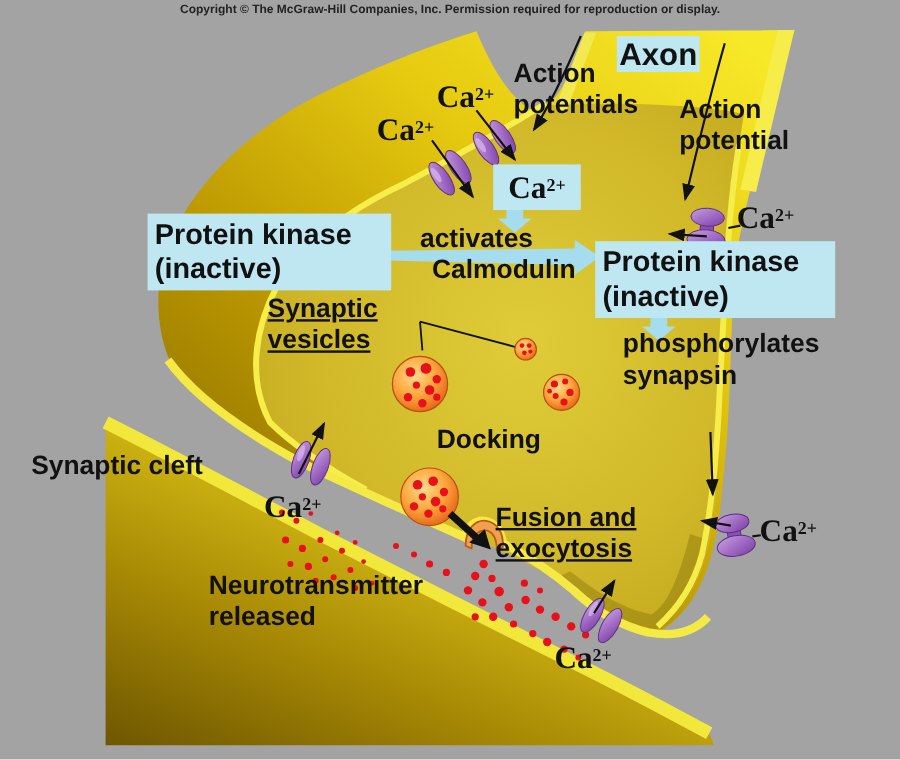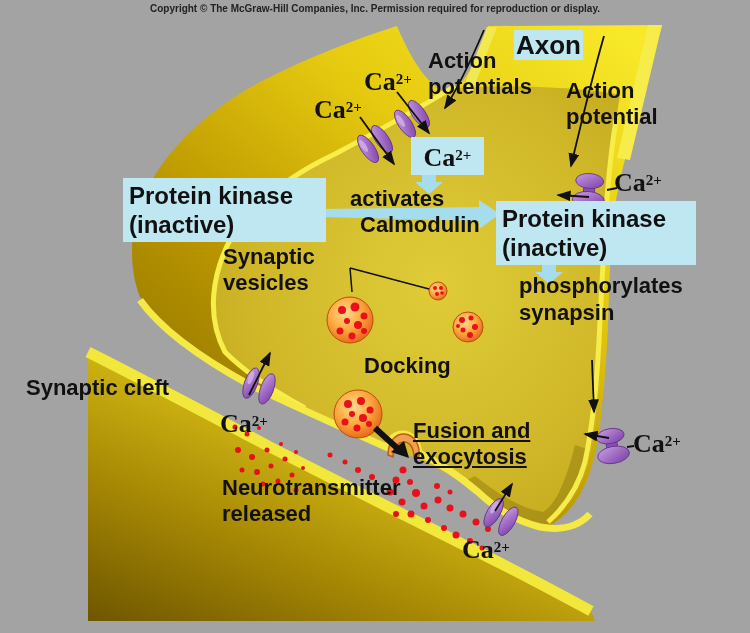--- a/index.html
+++ b/index.html
@@ -316,38 +316,38 @@
   </div>
 
   <div class="ca" style="position:absolute;left:614px;top:167px;">
     <span>Ca</span><sup>2+</sup></div>
 
   <div class="lbl" style="left:519px;top:272px;line-height:27px;">
     <div>phosphorylates</div>
     <div>synapsin</div>
   </div>
 
-  <div class="lbl" style="left:223px;top:244px;">
+  <div class="lbl" style="left:223px;top:244px;text-decoration:underline;">
     <div>Synaptic</div>
     <div>vesicles</div>
   </div>
 
   <div class="lbl" style="left:364px;top:353px;"><span>Docking</span></div>
 
   <div class="lbl" style="left:26px;top:375px;"><span>Synaptic cleft</span></div>
 
   <div class="lbl" style="left:413px;top:418px;text-decoration:underline;">
     <div>Fusion and</div>
     <div>exocytosis</div>
   </div>
 
   <div class="ca" style="position:absolute;left:220px;top:408px;">
     <span>Ca</span><sup>2+</sup></div>
 
-  <div class="lbl" style="left:174px;top:475px;margin-left:48px;">
+  <div class="lbl" style="left:174px;top:475px;">
     <div>Neurotransmitter</div>
     <div>released</div>
   </div>
 
   <div class="ca" style="position:absolute;left:462px;top:534px;">
     <span>Ca</span><sup>2+</sup></div>
 
   <div class="ca" style="position:absolute;left:633px;top:428px;">
     <span>Ca</span><sup>2+</sup></div>
 

